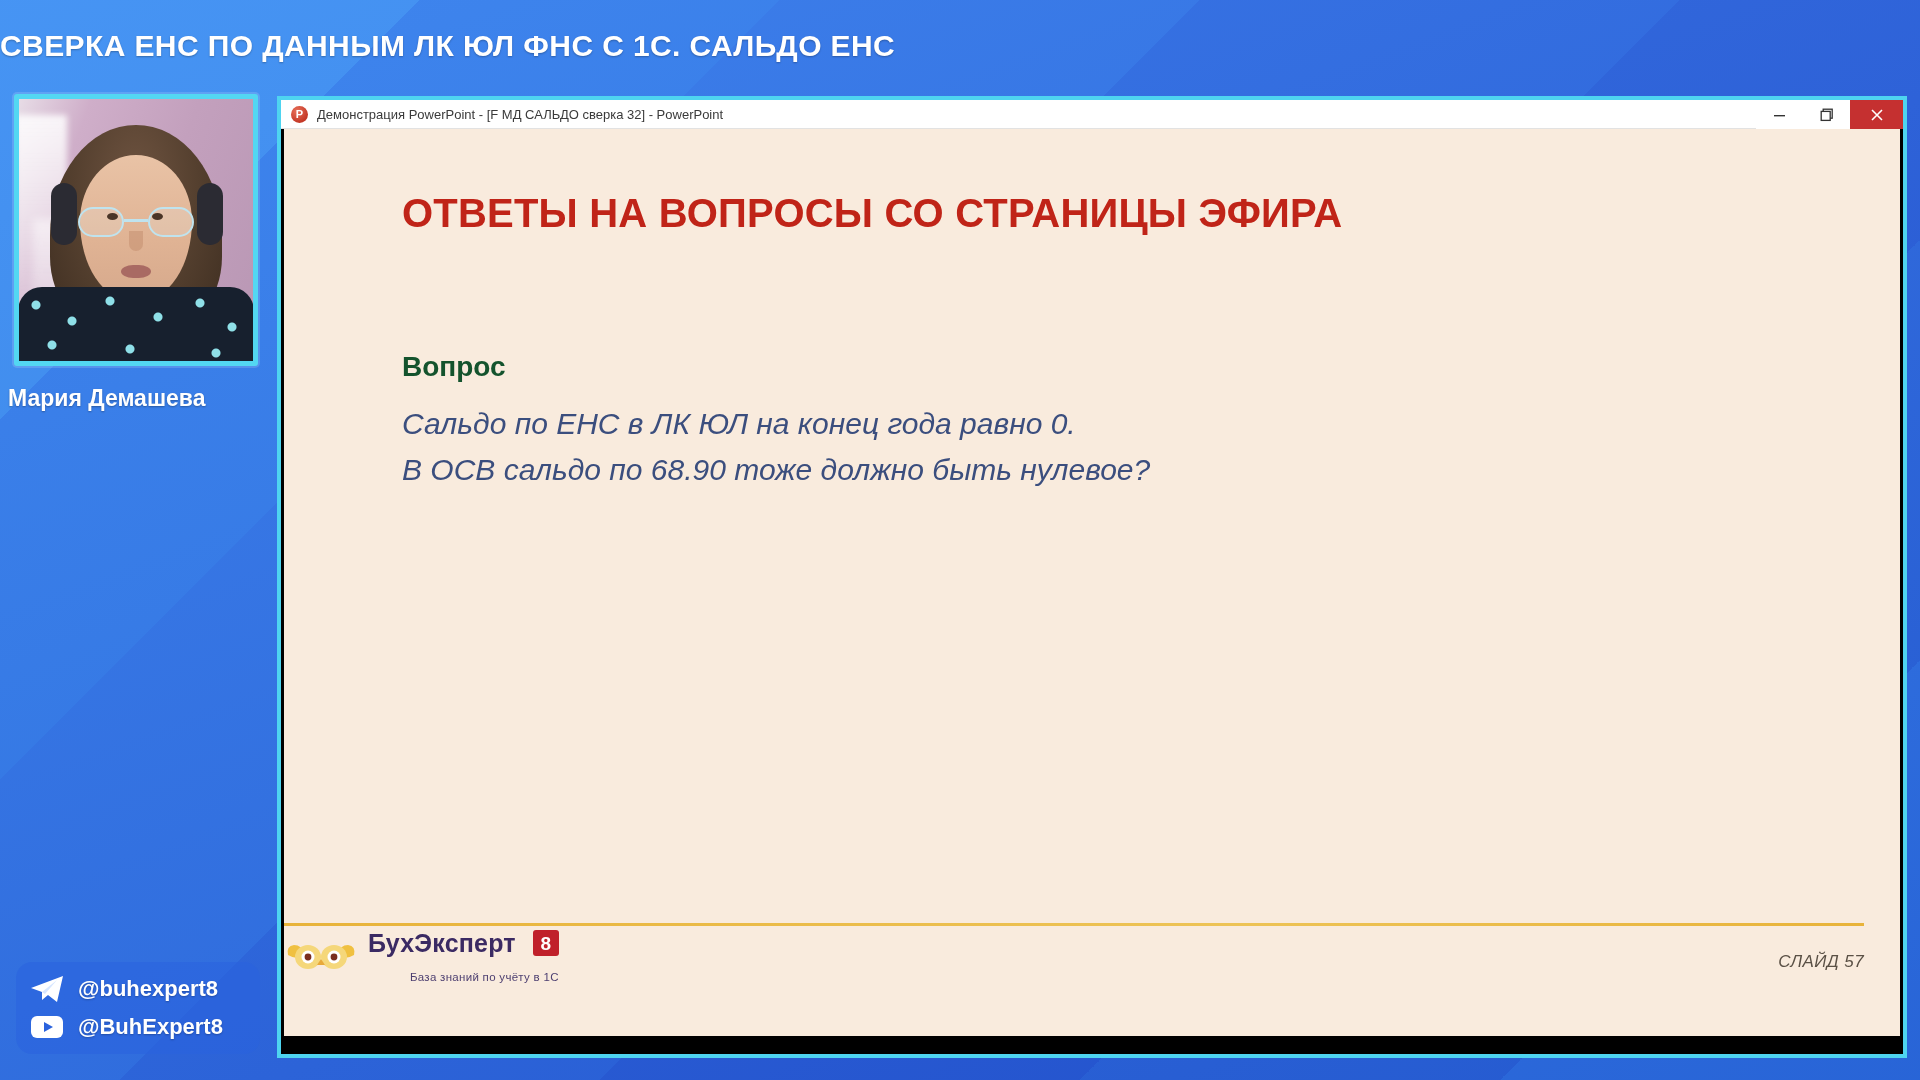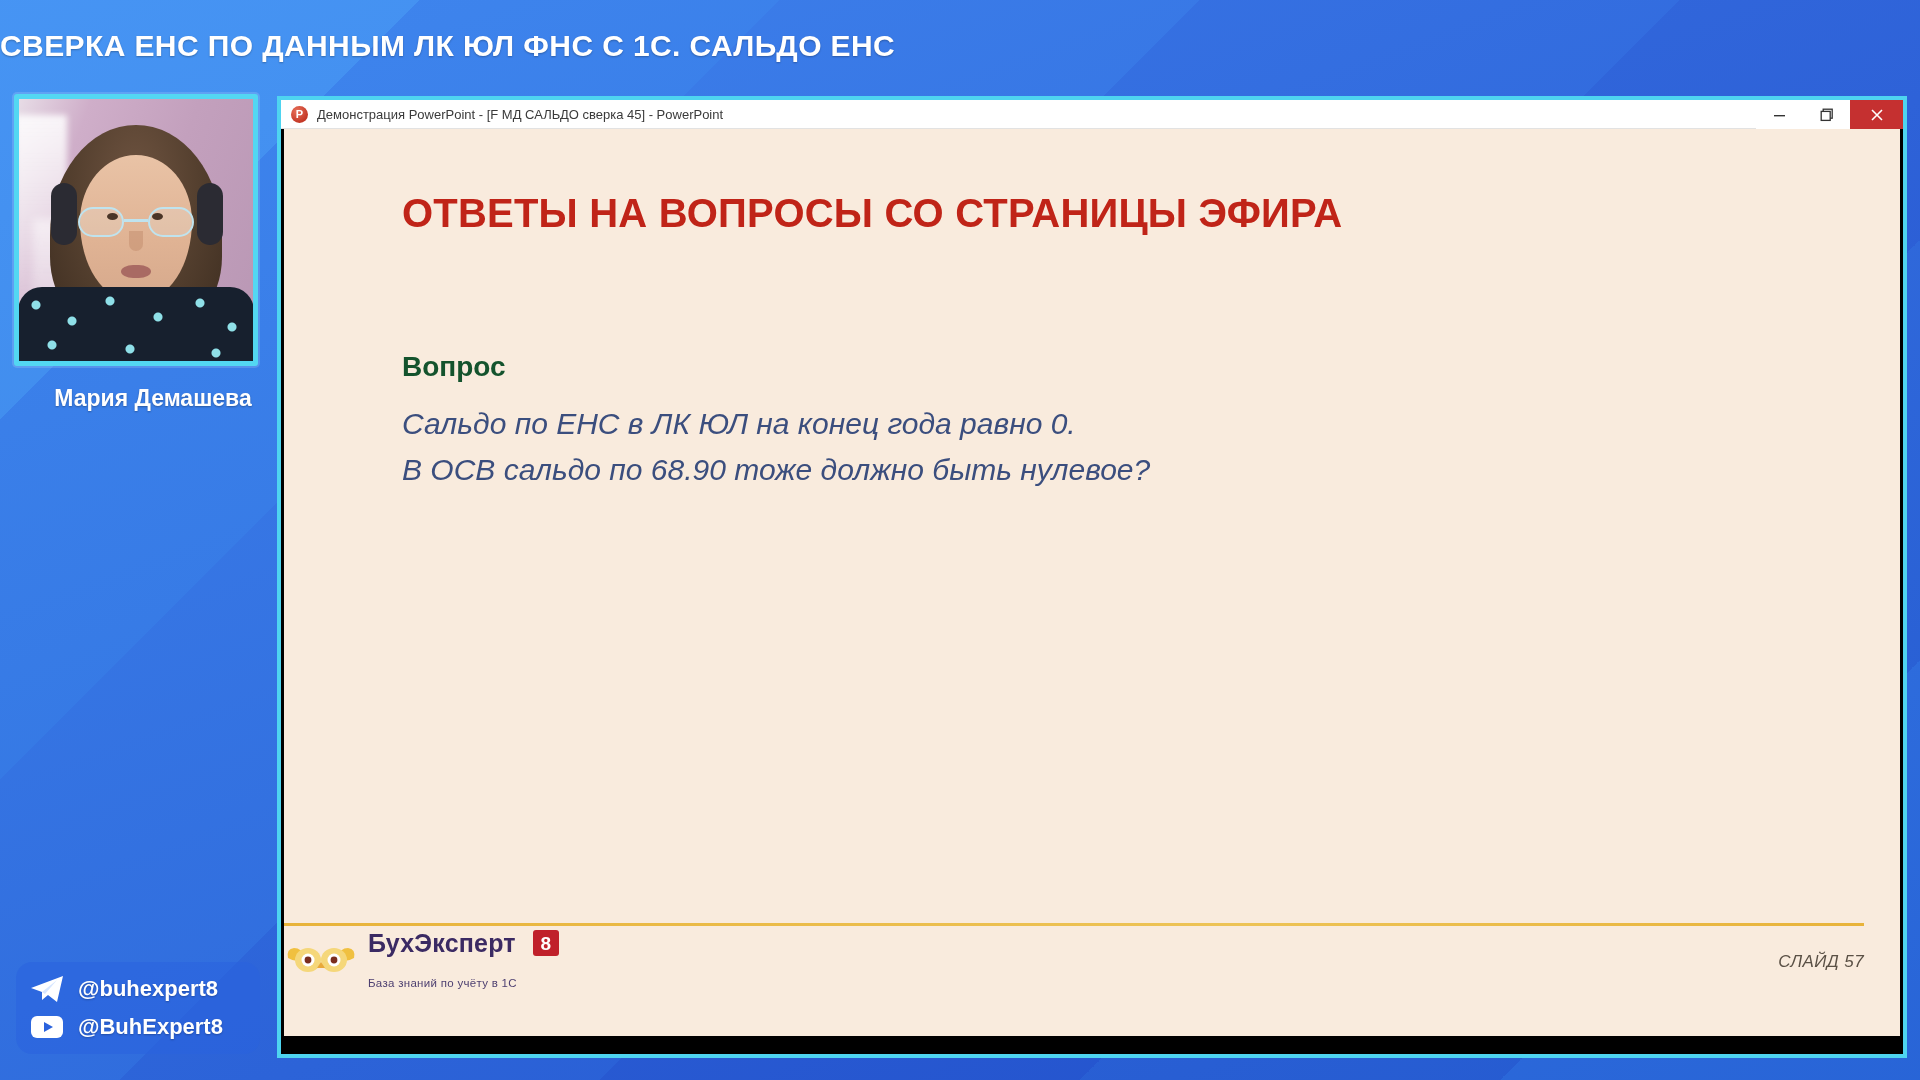--- a/index.html
+++ b/index.html
@@ -148,22 +148,22 @@
       #17202e;
     border-radius:24px 24px 0 0;
   }
   .neck{
     position:absolute; left:50%; top:186px; transform:translateX(-50%);
     width:56px; height:40px;
     background:#d6a184; border-radius:0 0 20px 20px;
   }
 
   .presenter{
-    position:absolute; left:17px; top:292px; width:272px;
-    text-align:center;
+    position:absolute; left:8px; top:292px; width:272px;
+    text-align:left;
     color:#ffffff;
     font-size:23px; font-weight:bold; line-height:1.28;
     text-shadow:0 1px 2px rgba(0,0,0,.3);
   }
 
   .socials{
     position:absolute; left:16px; bottom:26px;
     width:244px;
     background:rgba(42,98,222,.55);
     border-radius:16px;
@@ -283,22 +283,22 @@
     font-size:25px; font-weight:bold; color:#3b2a63; letter-spacing:.2px;
   }
   .logo-badge{
     background:#c0202a; color:#fff;
     font-size:19px; font-weight:bold;
     width:26px; height:26px;
     display:flex; align-items:center; justify-content:center;
     border-radius:3px;
   }
   .logo-sub{
-    margin-top:22px;
-    font-size:11.5px; color:#4d3f70; letter-spacing:.3px;
+    margin-top:16px;
+    font-size:11.5px; color:#4d3f70; letter-spacing:.3px;text-align:right;
   }
   .slide-no{
     position:absolute; right:0; top:22px;
     font-size:17px; font-style:italic; color:#5a5045;
     letter-spacing:.4px;
   }
   .black-strip{
     position:absolute; left:3px; right:3px; bottom:0; height:18px; background:#000;
   }
 </style>
@@ -358,21 +358,21 @@
         </span>
         <span class="social-label">@BuhExpert8</span>
       </div>
     </div>
   </div>
 
   <div class="ppt-window">
 
     <div class="titlebar">
       <div class="ppt-icon">P</div>
-      <div class="titlebar-text">Демонстрация PowerPoint - [F МД САЛЬДО сверка 45] - PowerPoint</div>
+      <div class="titlebar-text">Демонстрация PowerPoint - [F МД САЛЬДО сверка 32] - PowerPoint</div>
 
       <div class="win-controls">
         <div class="win-btn">
           <svg width="13" height="13" viewBox="0 0 13 13">
             <rect x="1" y="7" width="11" height="1.4" fill="#333"></rect>
           </svg>
         </div>
         <div class="win-btn">
           <svg width="14" height="14" viewBox="0 0 14 14">
             <rect x="3.2" y="1.2" width="9" height="9" fill="none" stroke="#333" stroke-width="1.3"></rect>

